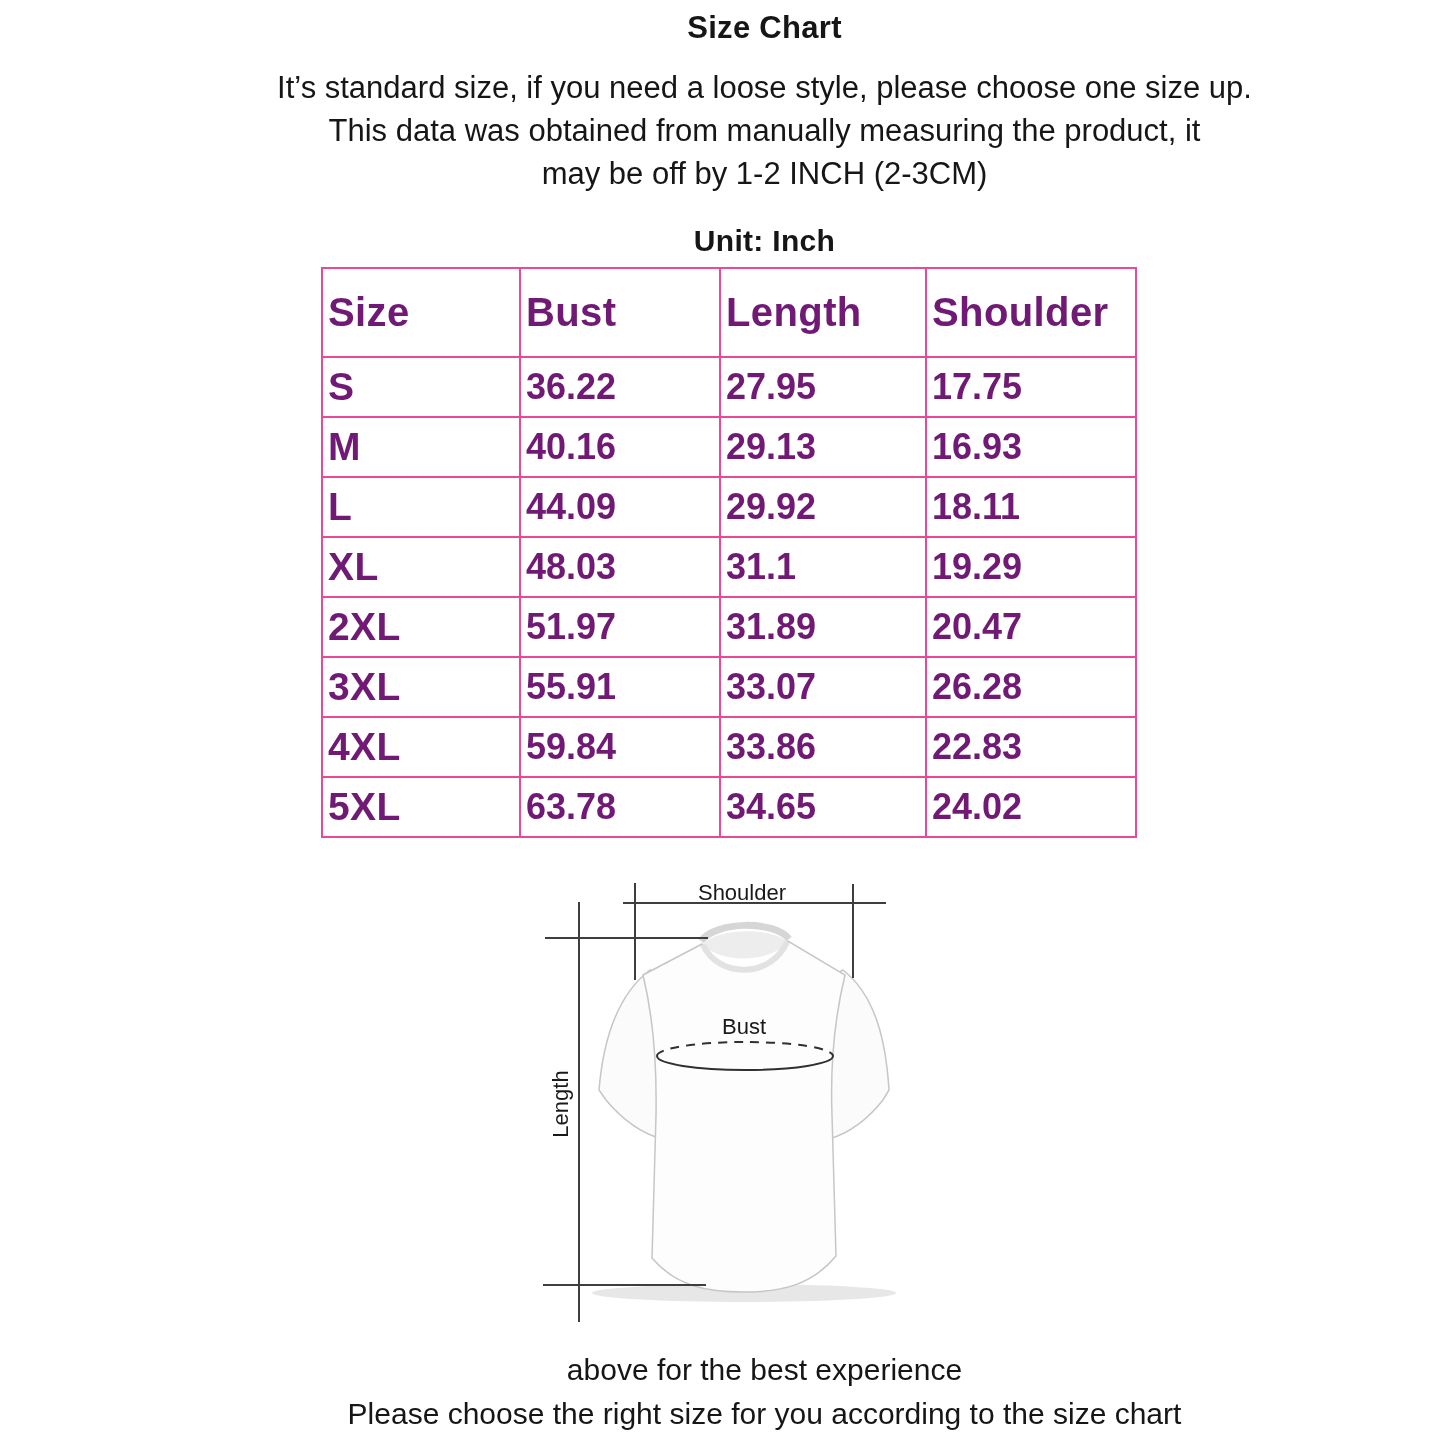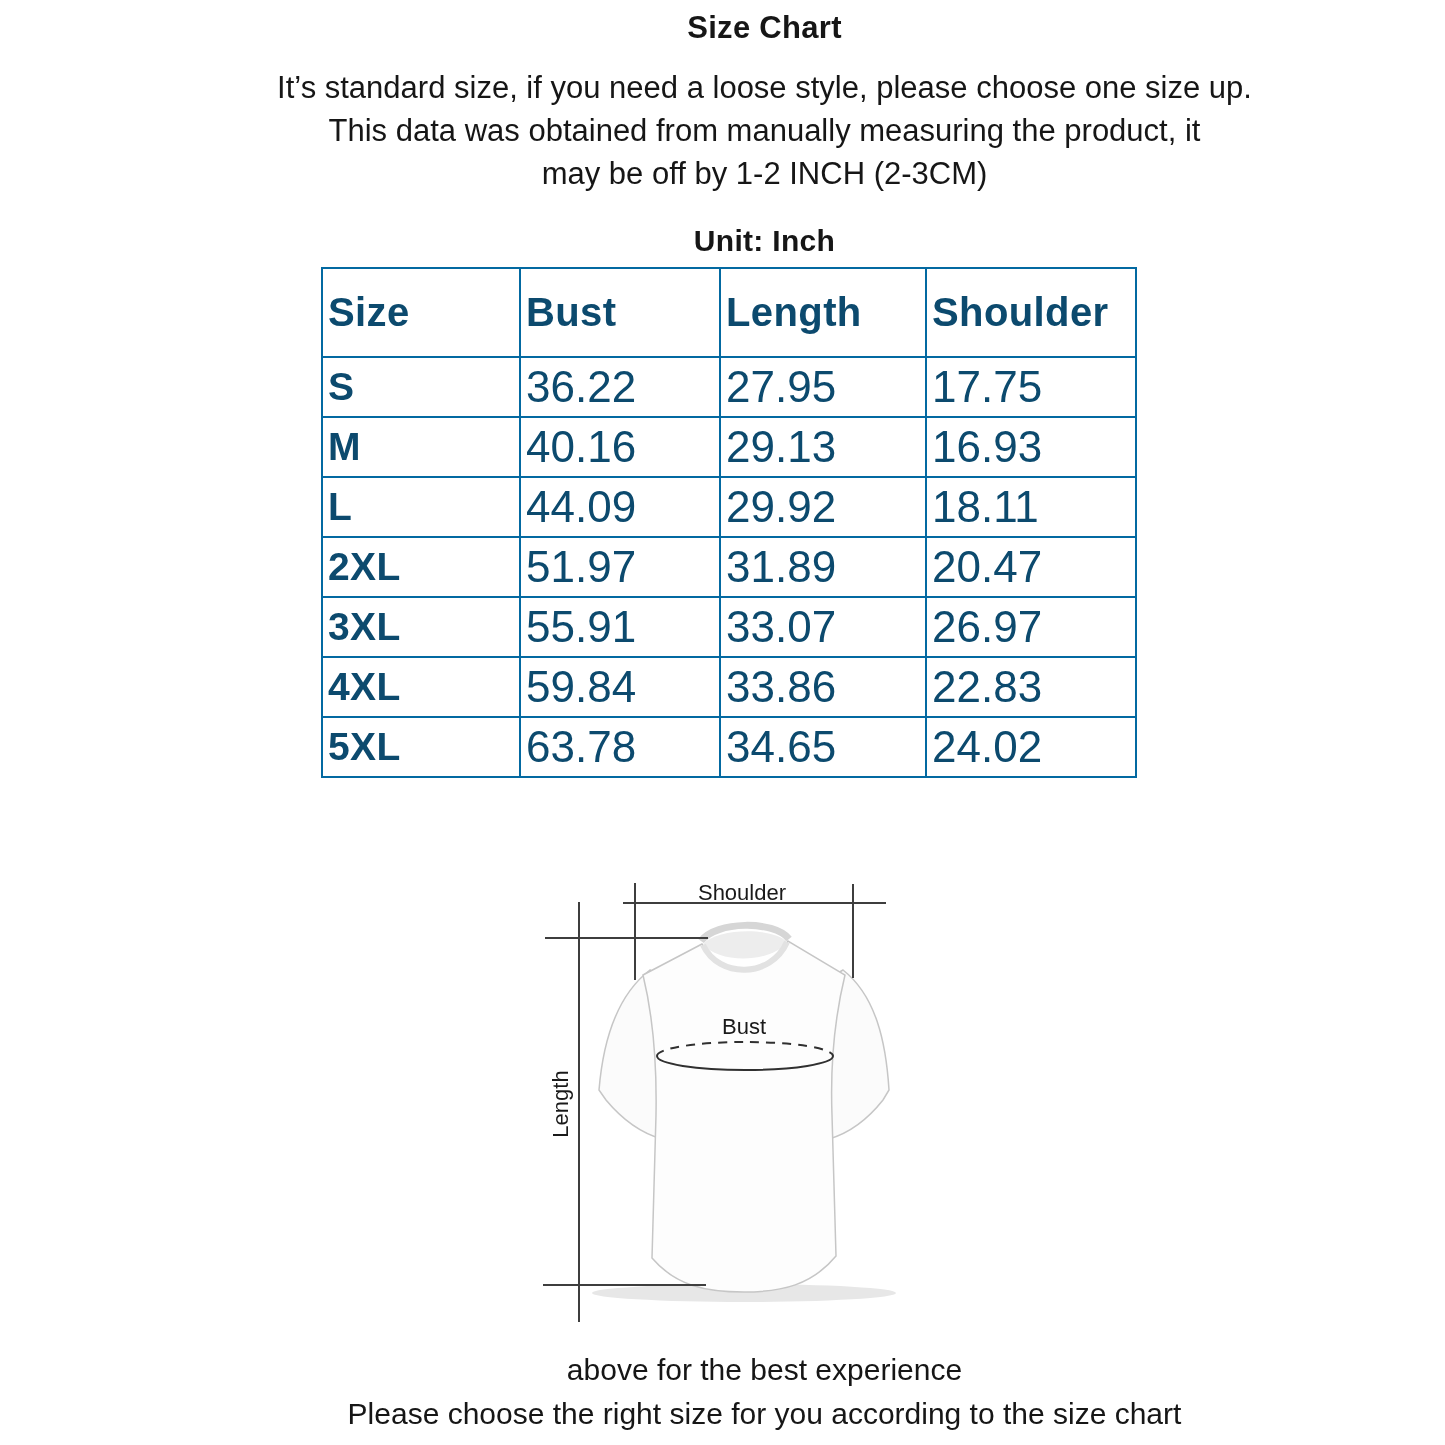--- a/index.html
+++ b/index.html
@@ -39,38 +39,38 @@
 
   table.size-table {
     position: absolute;
     left: 321px;
     top: 267px;
     width: 814px;
     border-collapse: collapse;
     table-layout: fixed;
   }
   .size-table th, .size-table td {
-    border: 2px solid #0369a1;
+    border: 2px solid #ec4899;
     text-align: left;
     padding: 0 0 0 5px;
     overflow: hidden;
     white-space: nowrap;
-    color: #0c4a6e;
+    color: #701a75;
   }
   .size-table th {
     height: 87px;
     font-size: 40px;
     font-weight: 800;
     letter-spacing: 0.4px;
     vertical-align: middle;
   }
   .size-table td {
     height: 58px;
-    font-size: 44px;
-    font-weight: 400;
+    font-size: 36px;
+    font-weight: 700;
     vertical-align: middle;
   }
   .size-table td.size-col {
     font-weight: 800;
     font-size: 39px;
     letter-spacing: 0.4px;
   }
 
   svg.size-diagram {
     position: absolute;
@@ -133,30 +133,36 @@
       <td>29.13</td>
       <td>16.93</td>
     </tr>
     <tr>
       <td class="size-col">L</td>
       <td>44.09</td>
       <td>29.92</td>
       <td>18.11</td>
     </tr>
     <tr>
+      <td class="size-col">XL</td>
+      <td>48.03</td>
+      <td>31.1</td>
+      <td>19.29</td>
+    </tr>
+    <tr>
       <td class="size-col">2XL</td>
       <td>51.97</td>
       <td>31.89</td>
       <td>20.47</td>
     </tr>
     <tr>
       <td class="size-col">3XL</td>
       <td>55.91</td>
       <td>33.07</td>
-      <td>26.97</td>
+      <td>26.28</td>
     </tr>
     <tr>
       <td class="size-col">4XL</td>
       <td>59.84</td>
       <td>33.86</td>
       <td>22.83</td>
     </tr>
     <tr>
       <td class="size-col">5XL</td>
       <td>63.78</td>

